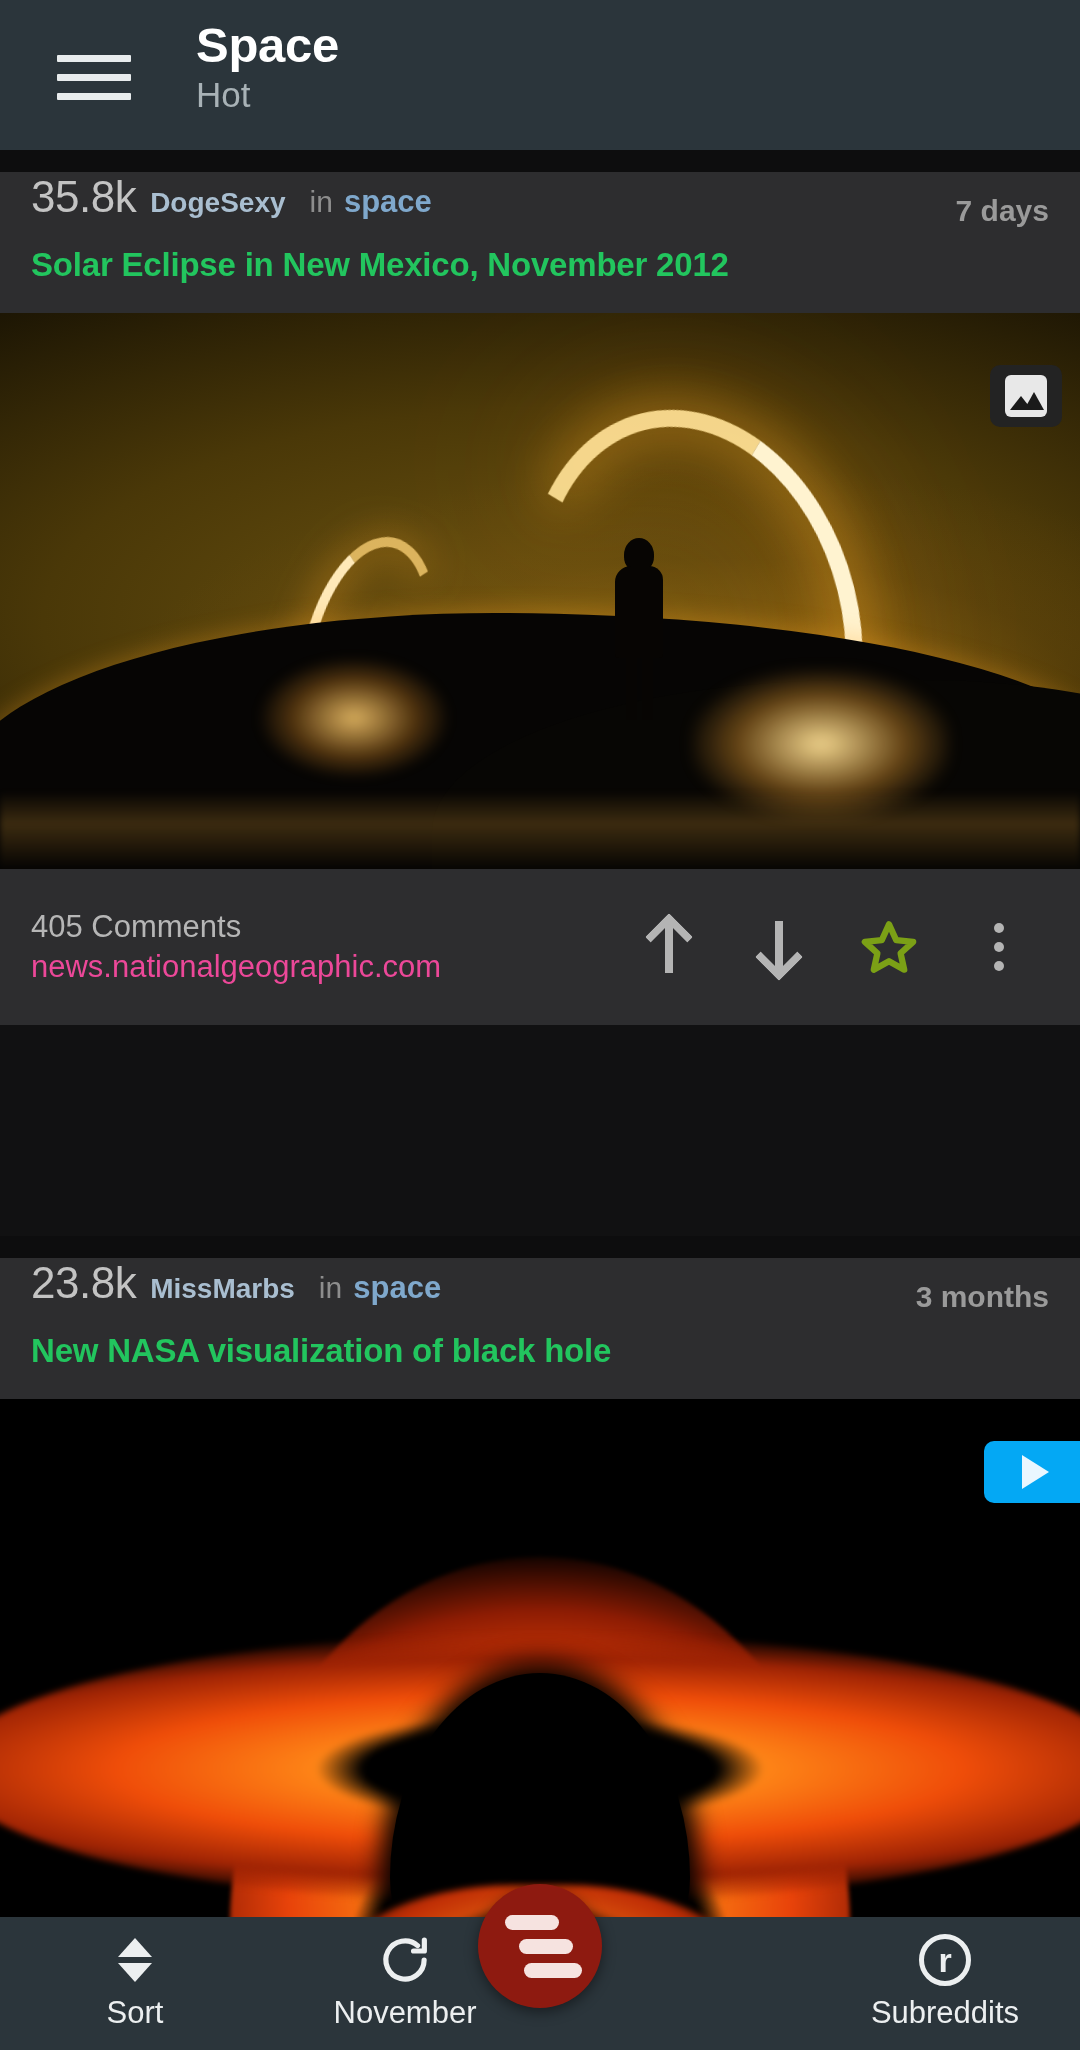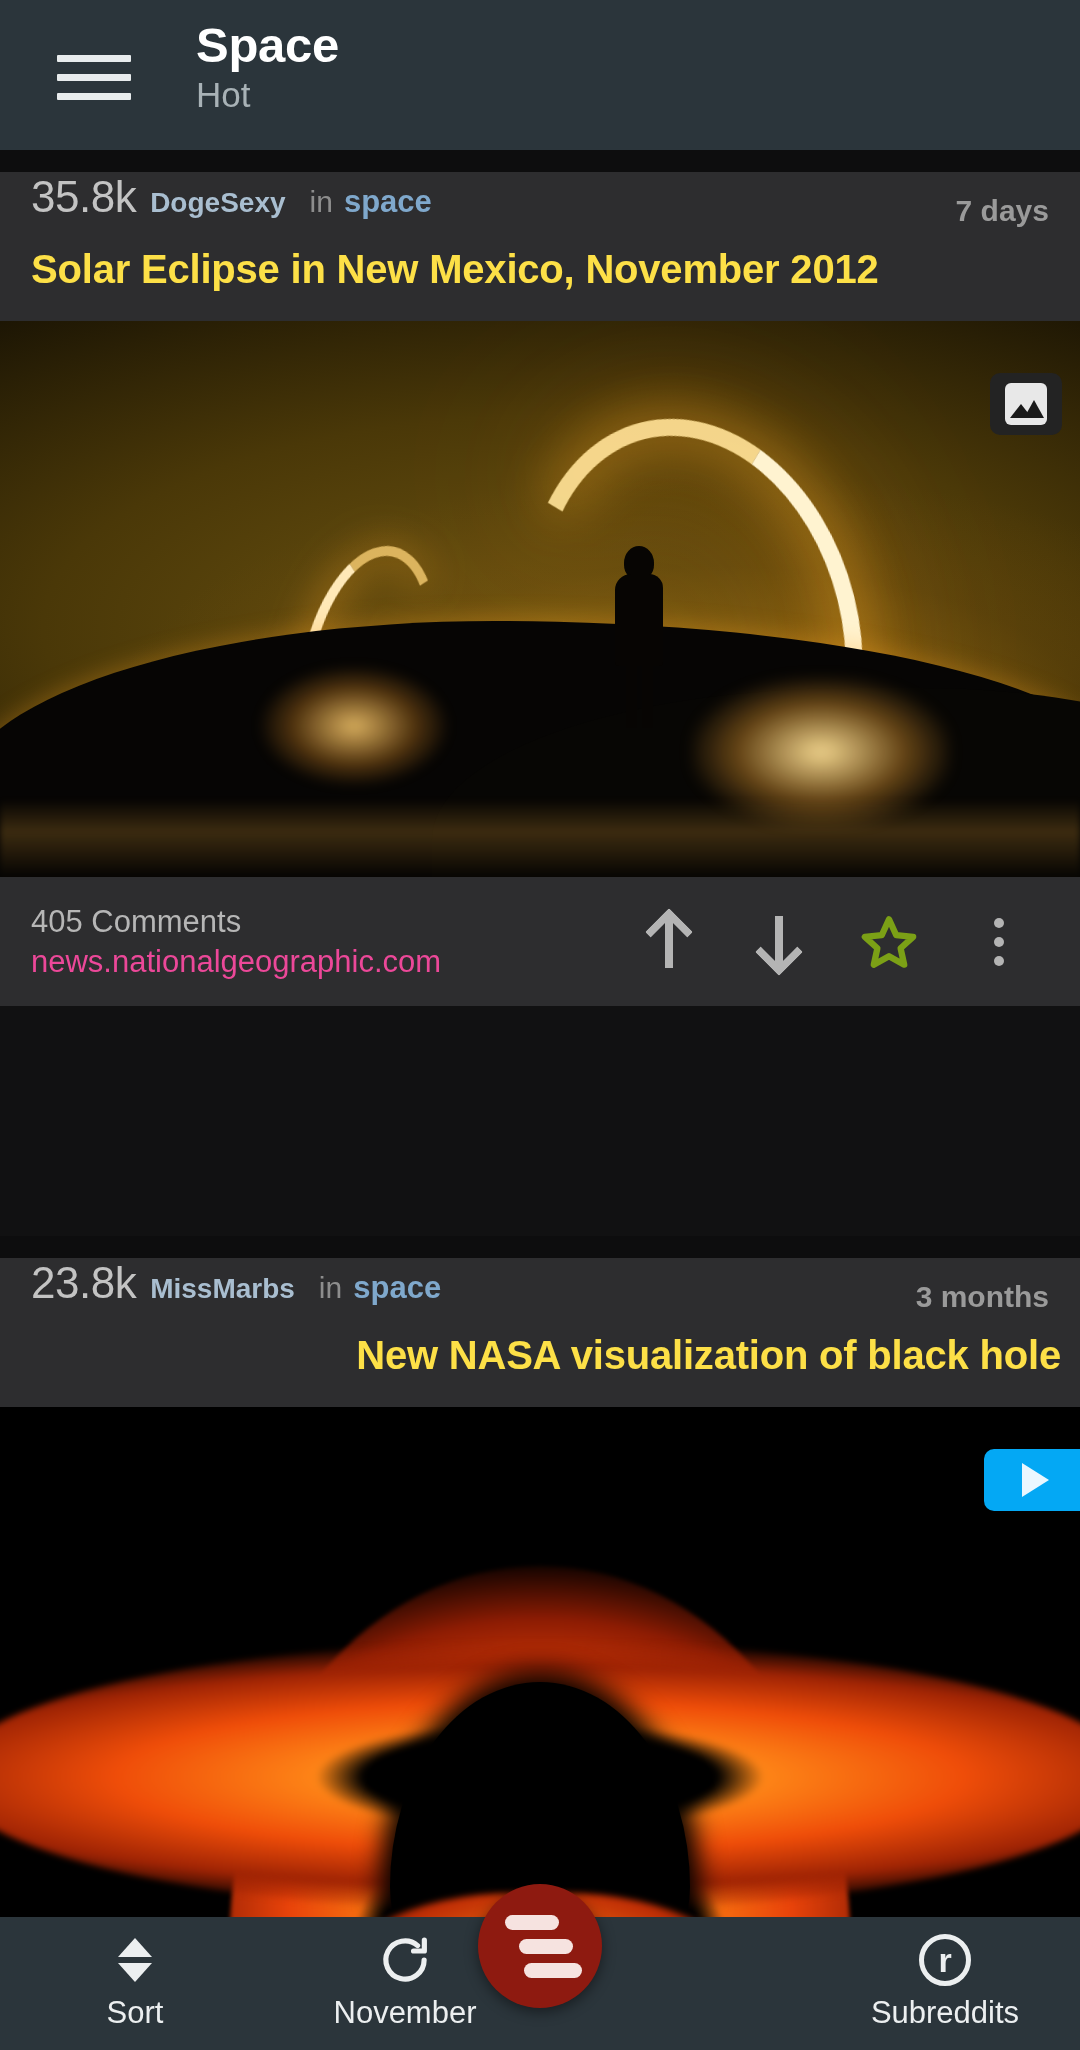--- a/index.html
+++ b/index.html
@@ -42,22 +42,22 @@
   }
   .score { font-size:44px; color:#c3c3c3; font-weight:400; letter-spacing:-0.5px; }
   .author { font-size:28px; color:#a9bed0; font-weight:bold; margin-left:14px; }
   .inword { font-size:30px; color:#8d8d8d; margin-left:24px; }
   .subr { font-size:31px; color:#7fa8cc; font-weight:bold; margin-left:11px; }
   .age {
     position:absolute; right:31px; bottom:6px;
     font-size:30px; color:#9a9a9a; font-weight:bold;
   }
   .post-title {
-    padding:12px 19px 28px 31px;
-    font-size:40px; color:#fde047; font-weight:bold; line-height:1.18;
+    padding:12px 31px 28px 31px;
+    font-size:33px; color:#22c55e; font-weight:bold; line-height:1.18;
     letter-spacing:-0.2px;
   }
 
   
   .media { position:relative; width:1080px; overflow:hidden; }
 
   
   .eclipse {
     position:absolute; inset:0;
     background:
@@ -191,21 +191,21 @@
     background:#04a8f4; display:flex; align-items:center; justify-content:center;
   }
   .badge-video::after {
     content:""; width:0; height:0;
     border-top:17px solid transparent; border-bottom:17px solid transparent;
     border-left:27px solid #eaf7ff; margin-left:6px;
   }
 
   
   .actions {
-    position:relative; height:129px; background:#2d2d2f;
+    position:relative; height:156px; background:#2d2d2f;
     display:flex; align-items:center;
   }
   .act-left { padding-left:31px; flex:1; }
   .act-comments { font-size:31px; color:#b6b6b6; line-height:1.28; }
   .act-domain { font-size:31px; color:#ec4899; line-height:1.28; }
   .act-right { display:flex; align-items:center; padding-right:26px; gap:0; }
   .act-btn {
     width:110px; height:110px; display:flex; align-items:center; justify-content:center;
     cursor:pointer;
   }
@@ -342,21 +342,21 @@
               <i></i>
               <i></i>
             </div>
         </div>
       </div>
     </div>
   </div>
 
   <div class="gap" style="position:absolute;top:1236px;left:0;height:22px;"></div>
 
-  <div class="post" style="position:absolute;top:1258px;left:0;text-align:right;">
+  <div class="post" style="position:absolute;top:1258px;left:0;">
     <div class="post-meta">
       <span class="score">23.8k</span>
       <span class="author">MissMarbs</span>
       <span class="inword">in</span>
       <span class="subr">space</span>
       <span class="age">3 months</span>
     </div>
     <div class="post-title">New NASA visualization of black hole</div>
 
     <div class="media" style="height:528px;">

